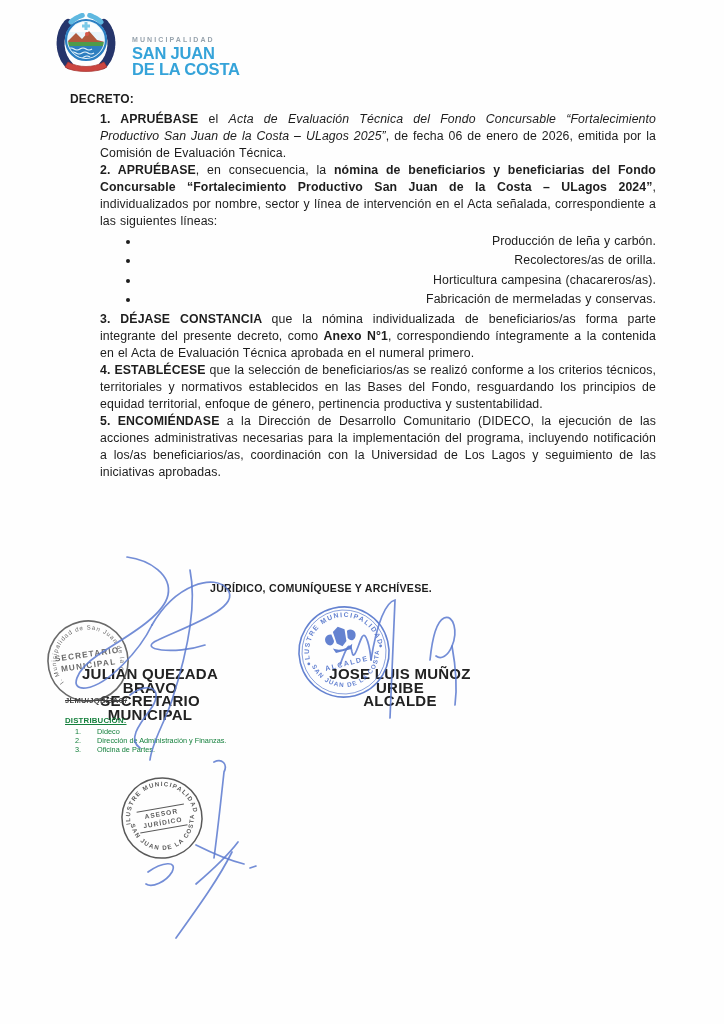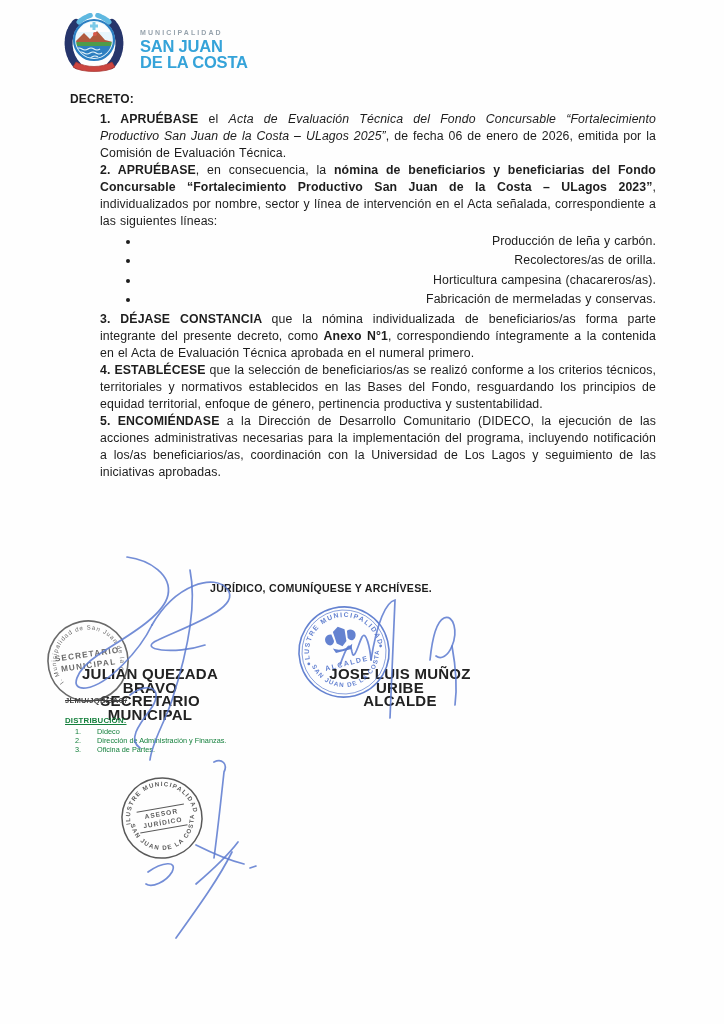--- a/index.html
+++ b/index.html
@@ -5,21 +5,21 @@
   html,body{margin:0;padding:0;background:#ffffff;}
   .page{
     position:relative;width:724px;height:1024px;background:#fefefe;overflow:hidden;
     font-family:"Liberation Sans", sans-serif;color:#1d1d1d;
     filter:blur(0.2px);
   }
   .b{font-weight:bold;}
   .i{font-style:italic;}
 
   
-  .logo{position:absolute;left:60px;top:13px;display:flex;align-items:center;}
+  .logo{position:absolute;left:52px;top:13px;display:flex;align-items:flex-end;}
   .emblem{width:72px;height:64px;}
   .logo-text{margin-left:8px;padding-top:9px;line-height:1;}
   .logo-eyebrow{font-size:7px;font-weight:bold;letter-spacing:2.1px;color:#97a3ad;margin-bottom:3px;}
   .logo-brand{font-size:16.5px;font-weight:bold;color:#35a3d9;letter-spacing:-0.2px;line-height:15.5px;}
 
   
   .decree-heading{position:absolute;left:70px;top:92px;font-size:12px;letter-spacing:0.2px;}
   .body-text{
     position:absolute;left:100px;top:111px;width:556px;
     font-size:12.3px;line-height:17px;text-align:justify;letter-spacing:0.1px;word-spacing:0.5px;
@@ -86,21 +86,21 @@
       <div class="logo-eyebrow">MUNICIPALIDAD</div>
       <div class="logo-brand">SAN JUAN</div>
       <div class="logo-brand">DE LA COSTA</div>
     </div>
   </header>
 
   <div class="decree-heading b">DECRETO:</div>
 
   <div class="body-text">
     <p><span class="b">1. APRUÉBASE </span><span>el </span><span class="i">Acta de Evaluación Técnica del Fondo Concursable “Fortalecimiento Productivo San Juan de la Costa – ULagos 2025”</span><span>, de fecha 06 de enero de 2026, emitida por la Comisión de Evaluación Técnica.</span></p>
-    <p><span class="b">2. APRUÉBASE</span><span>, en consecuencia, la </span><span class="b">nómina de beneficiarios y beneficiarias del Fondo Concursable “Fortalecimiento Productivo San Juan de la Costa – ULagos 2023”</span><span>, individualizados por nombre, sector y línea de intervención en el Acta señalada, correspondiente a las siguientes líneas:</span></p>
+    <p><span class="b">2. APRUÉBASE</span><span>, en consecuencia, la </span><span class="b">nómina de beneficiarios y beneficiarias del Fondo Concursable “Fortalecimiento Productivo San Juan de la Costa – ULagos 2024”</span><span>, individualizados por nombre, sector y línea de intervención en el Acta señalada, correspondiente a las siguientes líneas:</span></p>
     <ul class="bullets">
         <li>Producción de leña y carbón.</li>
         <li>Recolectores/as de orilla.</li>
         <li>Horticultura campesina (chacareros/as).</li>
         <li>Fabricación de mermeladas y conservas.</li>
       </ul>
     <p><span class="b">3. DÉJASE CONSTANCIA </span><span>que la nómina individualizada de beneficiarios/as forma parte integrante del presente decreto, como </span><span class="b">Anexo N°1</span><span>, correspondiendo íntegramente a la contenida en el Acta de Evaluación Técnica aprobada en el numeral primero.</span></p>
     <p><span class="b">4. ESTABLÉCESE </span><span>que la selección de beneficiarios/as se realizó conforme a los criterios técnicos, territoriales y normativos establecidos en las Bases del Fondo, resguardando los principios de equidad territorial, enfoque de género, pertinencia productiva y sustentabilidad.</span></p>
     <p><span class="b">5. ENCOMIÉNDASE </span><span>a la Dirección de Desarrollo Comunitario (DIDECO, la ejecución de las acciones administrativas necesarias para la implementación del programa, incluyendo notificación a los/as beneficiarios/as, coordinación con la Universidad de Los Lagos y seguimiento de las iniciativas aprobadas.</span></p>
   </div>

